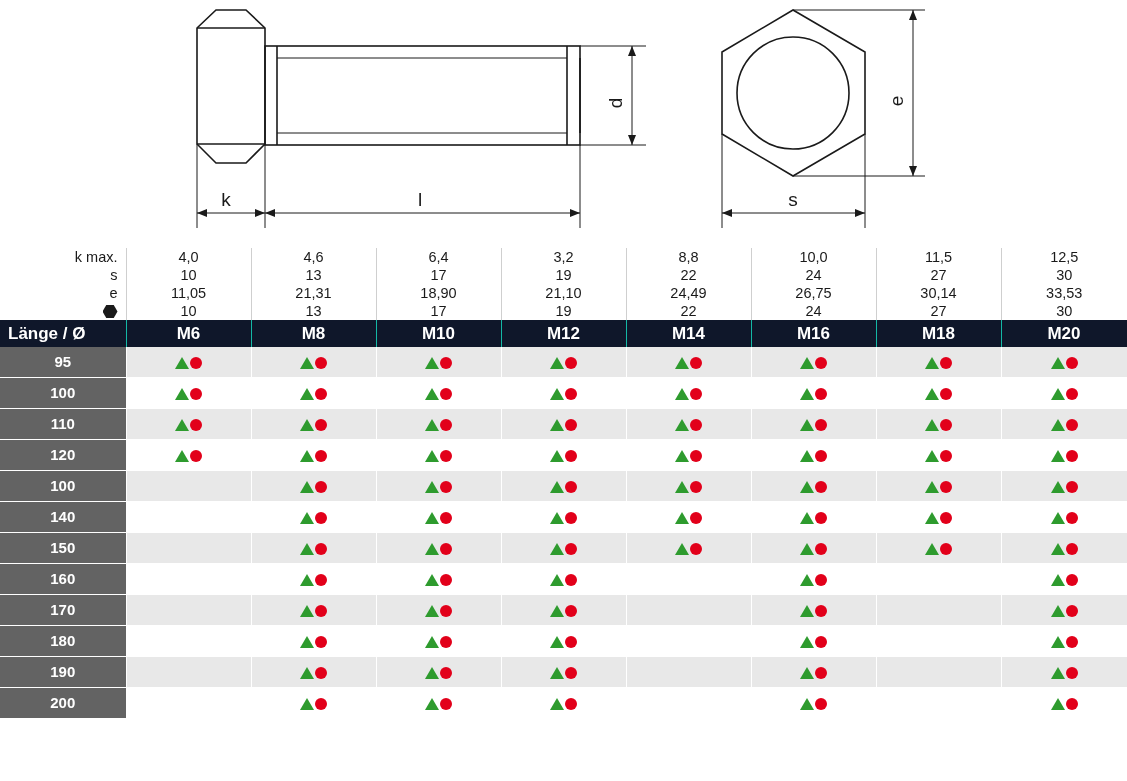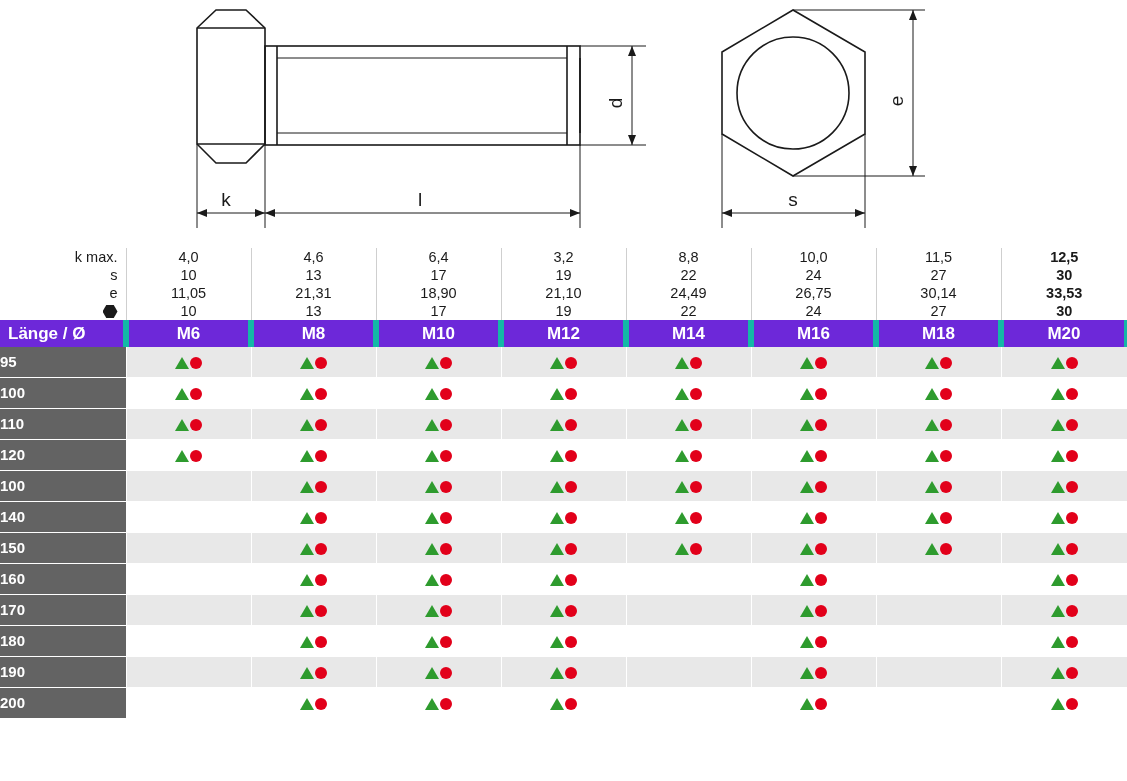--- a/index.html
+++ b/index.html
@@ -45,21 +45,21 @@
   #spec td {
     font-size: 14.5px;
     text-align: center;
     padding: 0;
     height: 18px;
     line-height: 18px;
     color: #1a1a1a;
     border-right: 1px solid #cfcfcf;
     margin-top: 44px;
   }
-  #spec td:last-child { border-right: none; font-weight: bold; }
+  #spec td:last-child { border-right: none; }
   #spec td.rowhead {
     text-align: right;
     padding-right: 8px;
     border-right: 1px solid #cfcfcf;
   }
   .hexglyph {
     display: inline-block;
     width: 15px;
     height: 13px;
     background: #1a1a1a;
@@ -71,39 +71,40 @@
   #matrix {
     width: 1127px;
     border-collapse: collapse;
     table-layout: fixed;
   }
   #matrix th, #matrix td {
     padding: 0;
     margin: 0;
   }
   #matrix thead th {
-    background: #6d28d9;
+    background: #0f172a;
     color: #ffffff;
     font-size: 17px;
     font-weight: bold;
     height: 27px;
     line-height: 27px;
     text-align: center;
-    border-right: 6px solid #14b8a6;
+    border-right: 1px solid #14b8a6;
   }
   #matrix thead th.corner {
     text-align: left;
     padding-left: 8px;
     font-size: 17px;
   }
   #matrix tbody td.len {
     background: #636363;
     color: #ffffff;
     font-size: 15px;
     font-weight: bold;
+    text-align: center;
     height: 30px;
     line-height: 30px;
     border-bottom: 1px solid #ffffff;
     border-right: 1px solid #ffffff;
   }
   #matrix tbody td.cell {
     height: 30px;
     line-height: 30px;
     text-align: center;
     border-right: 1px solid #ffffff;

